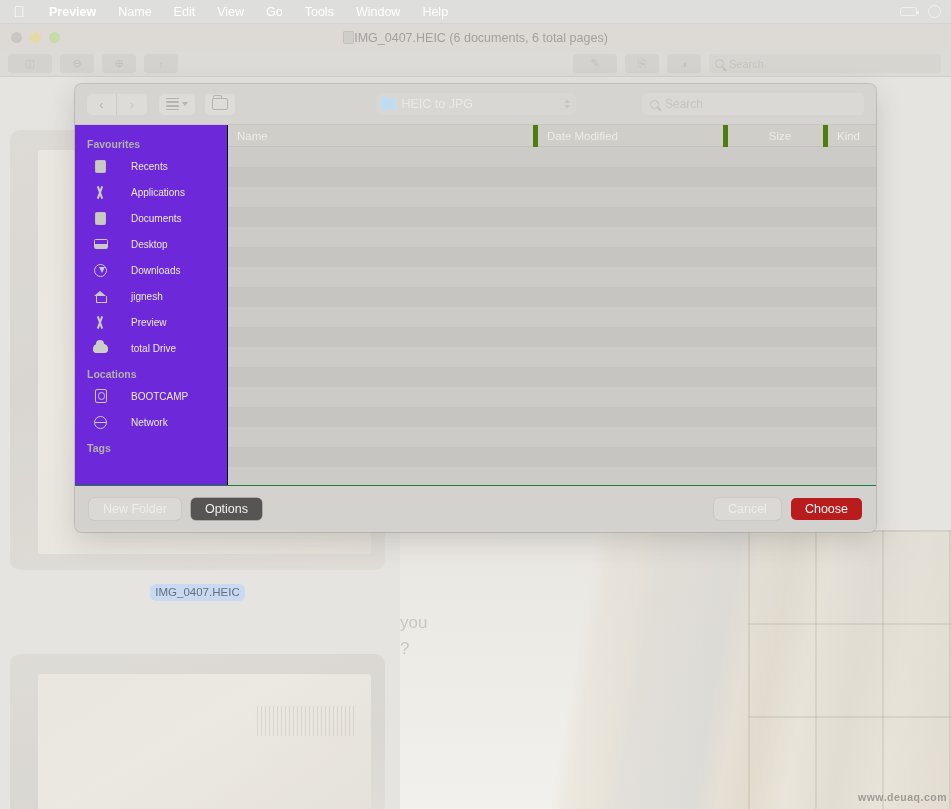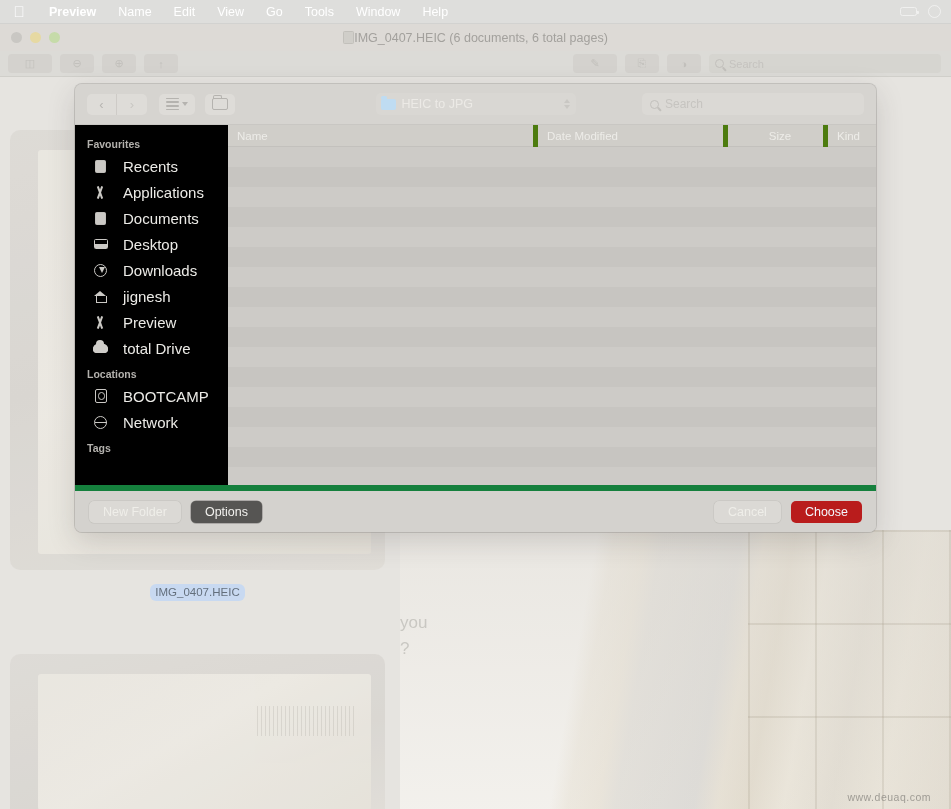--- a/index.html
+++ b/index.html
@@ -149,25 +149,26 @@
     display: inline-block;
     background: #c3d8f5;
     color: #4d5b6b;
     font-size: 11.5px;
     padding: 2px 5px 3px;
     border-radius: 6px;
     opacity: .85;
   }
   #watermark {
     position: absolute;
-    right: 20px; bottom: 6px;
+    right: 4px; bottom: 6px;
     font-size: 10.5px;
     color: rgba(100,98,94,.55);
     letter-spacing: .5px;
     font-family: "Liberation Sans", sans-serif;
+    font-weight: bold;
   }
 
   
   #preview-window {
     position: absolute;
     top: 24px; left: 0;
     width: 951px; height: 785px;
     z-index: 5;
     pointer-events: none;
   }
@@ -378,38 +379,38 @@
   #dialog-body {
     flex: 1;
     display: flex;
     min-height: 0;
     border-top: 1px solid #c9c7c3;
   }
 
   
   #dialog-sidebar {
     width: 153px;
-    background: #000000;
-    border-right: 6px solid #000000;
+    background: #6d28d9;
+    border-right: 1px solid #000000;
     padding-top: 6px;
     overflow: hidden;
     flex: 0 0 auto;
   }
   .sb-head {
     font-size: 10.5px;
     color: #b3b1ad;
     padding: 7px 0 3px 12px;
     font-weight: bold;
   }
   .sb-item {
     height: 26px;
     display: flex; align-items: center;
-    gap: 15px;
+    gap: 23px;
     padding-left: 18px;
-    font-size: 15px;
+    font-size: 10px;
     color: #ecebe7;
   }
   .sb-ico {
     width: 15px; height: 15px;
     flex: 0 0 auto;
     display: flex; align-items: center; justify-content: center;
     color: #e3e1dd;
   }
   .ico-doc {
     width: 11px; height: 13px;
@@ -553,21 +554,21 @@
     position: absolute;
     right: 0; top: 0; bottom: 0;
     width: 10px;
     background: transparent;
   }
 
   
   #dialog-footer {
     height: 47px;
     background: #d4d2ce;
-    border-top: 6px solid #15803d;
+    border-top: 1px solid #15803d;
     display: flex; align-items: center;
     padding: 0 14px;
     gap: 10px;
     flex: 0 0 auto;
   }
   .btn {
     height: 22px;
     border-radius: 5px;
     font-size: 12.5px;
     display: flex; align-items: center; justify-content: center;

